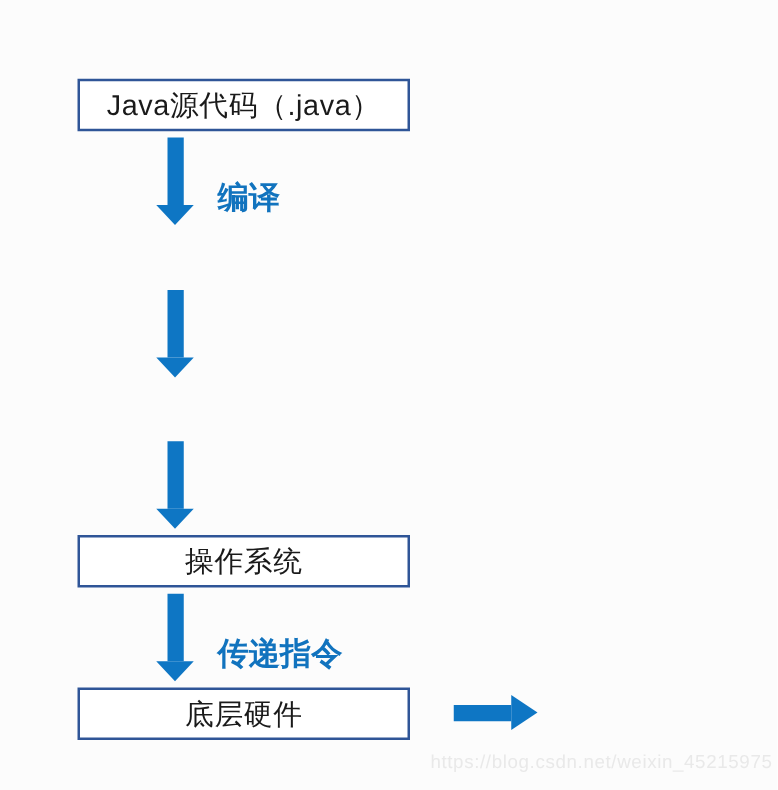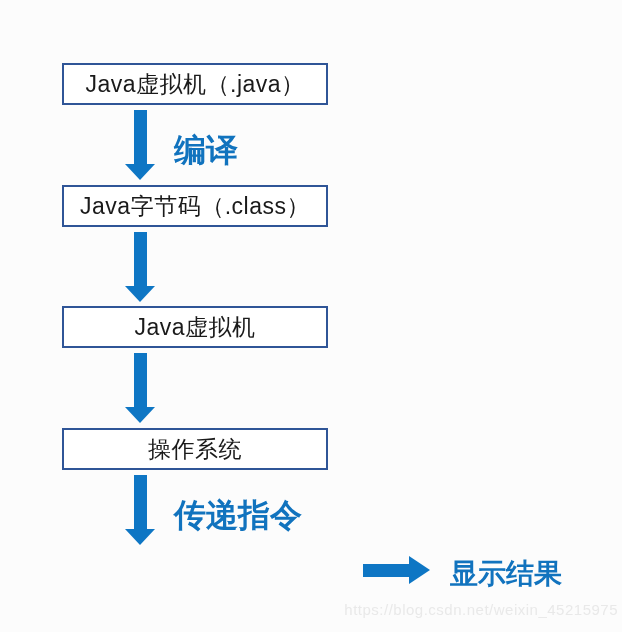--- a/index.html
+++ b/index.html
@@ -46,23 +46,24 @@
     border-top:16px solid var(--arrow);
   }
   .va1{top:110px;height:70px;}
   .va2{top:232px;height:70px;}
   .va3{top:353px;height:70px;}
   .va4{top:475px;height:70px;}
 
   .alabel{
     position:absolute;
     left:174px;
-    font-size:32px;font-weight:bold;
+    font-size:25px;font-weight:bold;
     color:var(--label);
     white-space:nowrap;
+    margin-top:12px;
   }
   .al1{top:129px;}
   .al2{top:251px;}
   .al3{top:372px;}
   .al4{top:494px;}
 
   .harrow-shaft{
     position:absolute;
     left:363px;top:564px;
     width:46px;height:13px;
@@ -90,50 +91,48 @@
     color:#E9E9E9;
     letter-spacing:0.5px;
     white-space:nowrap;
   }
 </style>
 </head>
 <body>
 
 <div class="canvas">
 
-  <div class="box box1">Java虚拟机（.java）</div>
+  <div class="box box1">Java源代码（.java）</div>
 
   <div class="varrow va1">
     <div class="shaft"></div>
     <div class="head"></div>
   </div>
   <div class="alabel al1">编译</div>
 
-  <div class="box box2">Java字节码（.class）</div>
 
   <div class="varrow va2">
     <div class="shaft"></div>
     <div class="head"></div>
   </div>
 
-  <div class="box box3">Java虚拟机</div>
 
   <div class="varrow va3">
     <div class="shaft"></div>
     <div class="head"></div>
   </div>
 
   <div class="box box4">操作系统</div>
 
   <div class="varrow va4">
     <div class="shaft"></div>
     <div class="head"></div>
   </div>
   <div class="alabel al4">传递指令</div>
 
+  <div class="box box5">底层硬件</div>
 
   <div class="harrow-shaft"></div>
   <div class="harrow-head"></div>
-  <div class="result-label">显示结果</div>
 
   <div class="watermark">https://blog.csdn.net/weixin_45215975</div>
 
 </div>
 
 </body></html>

